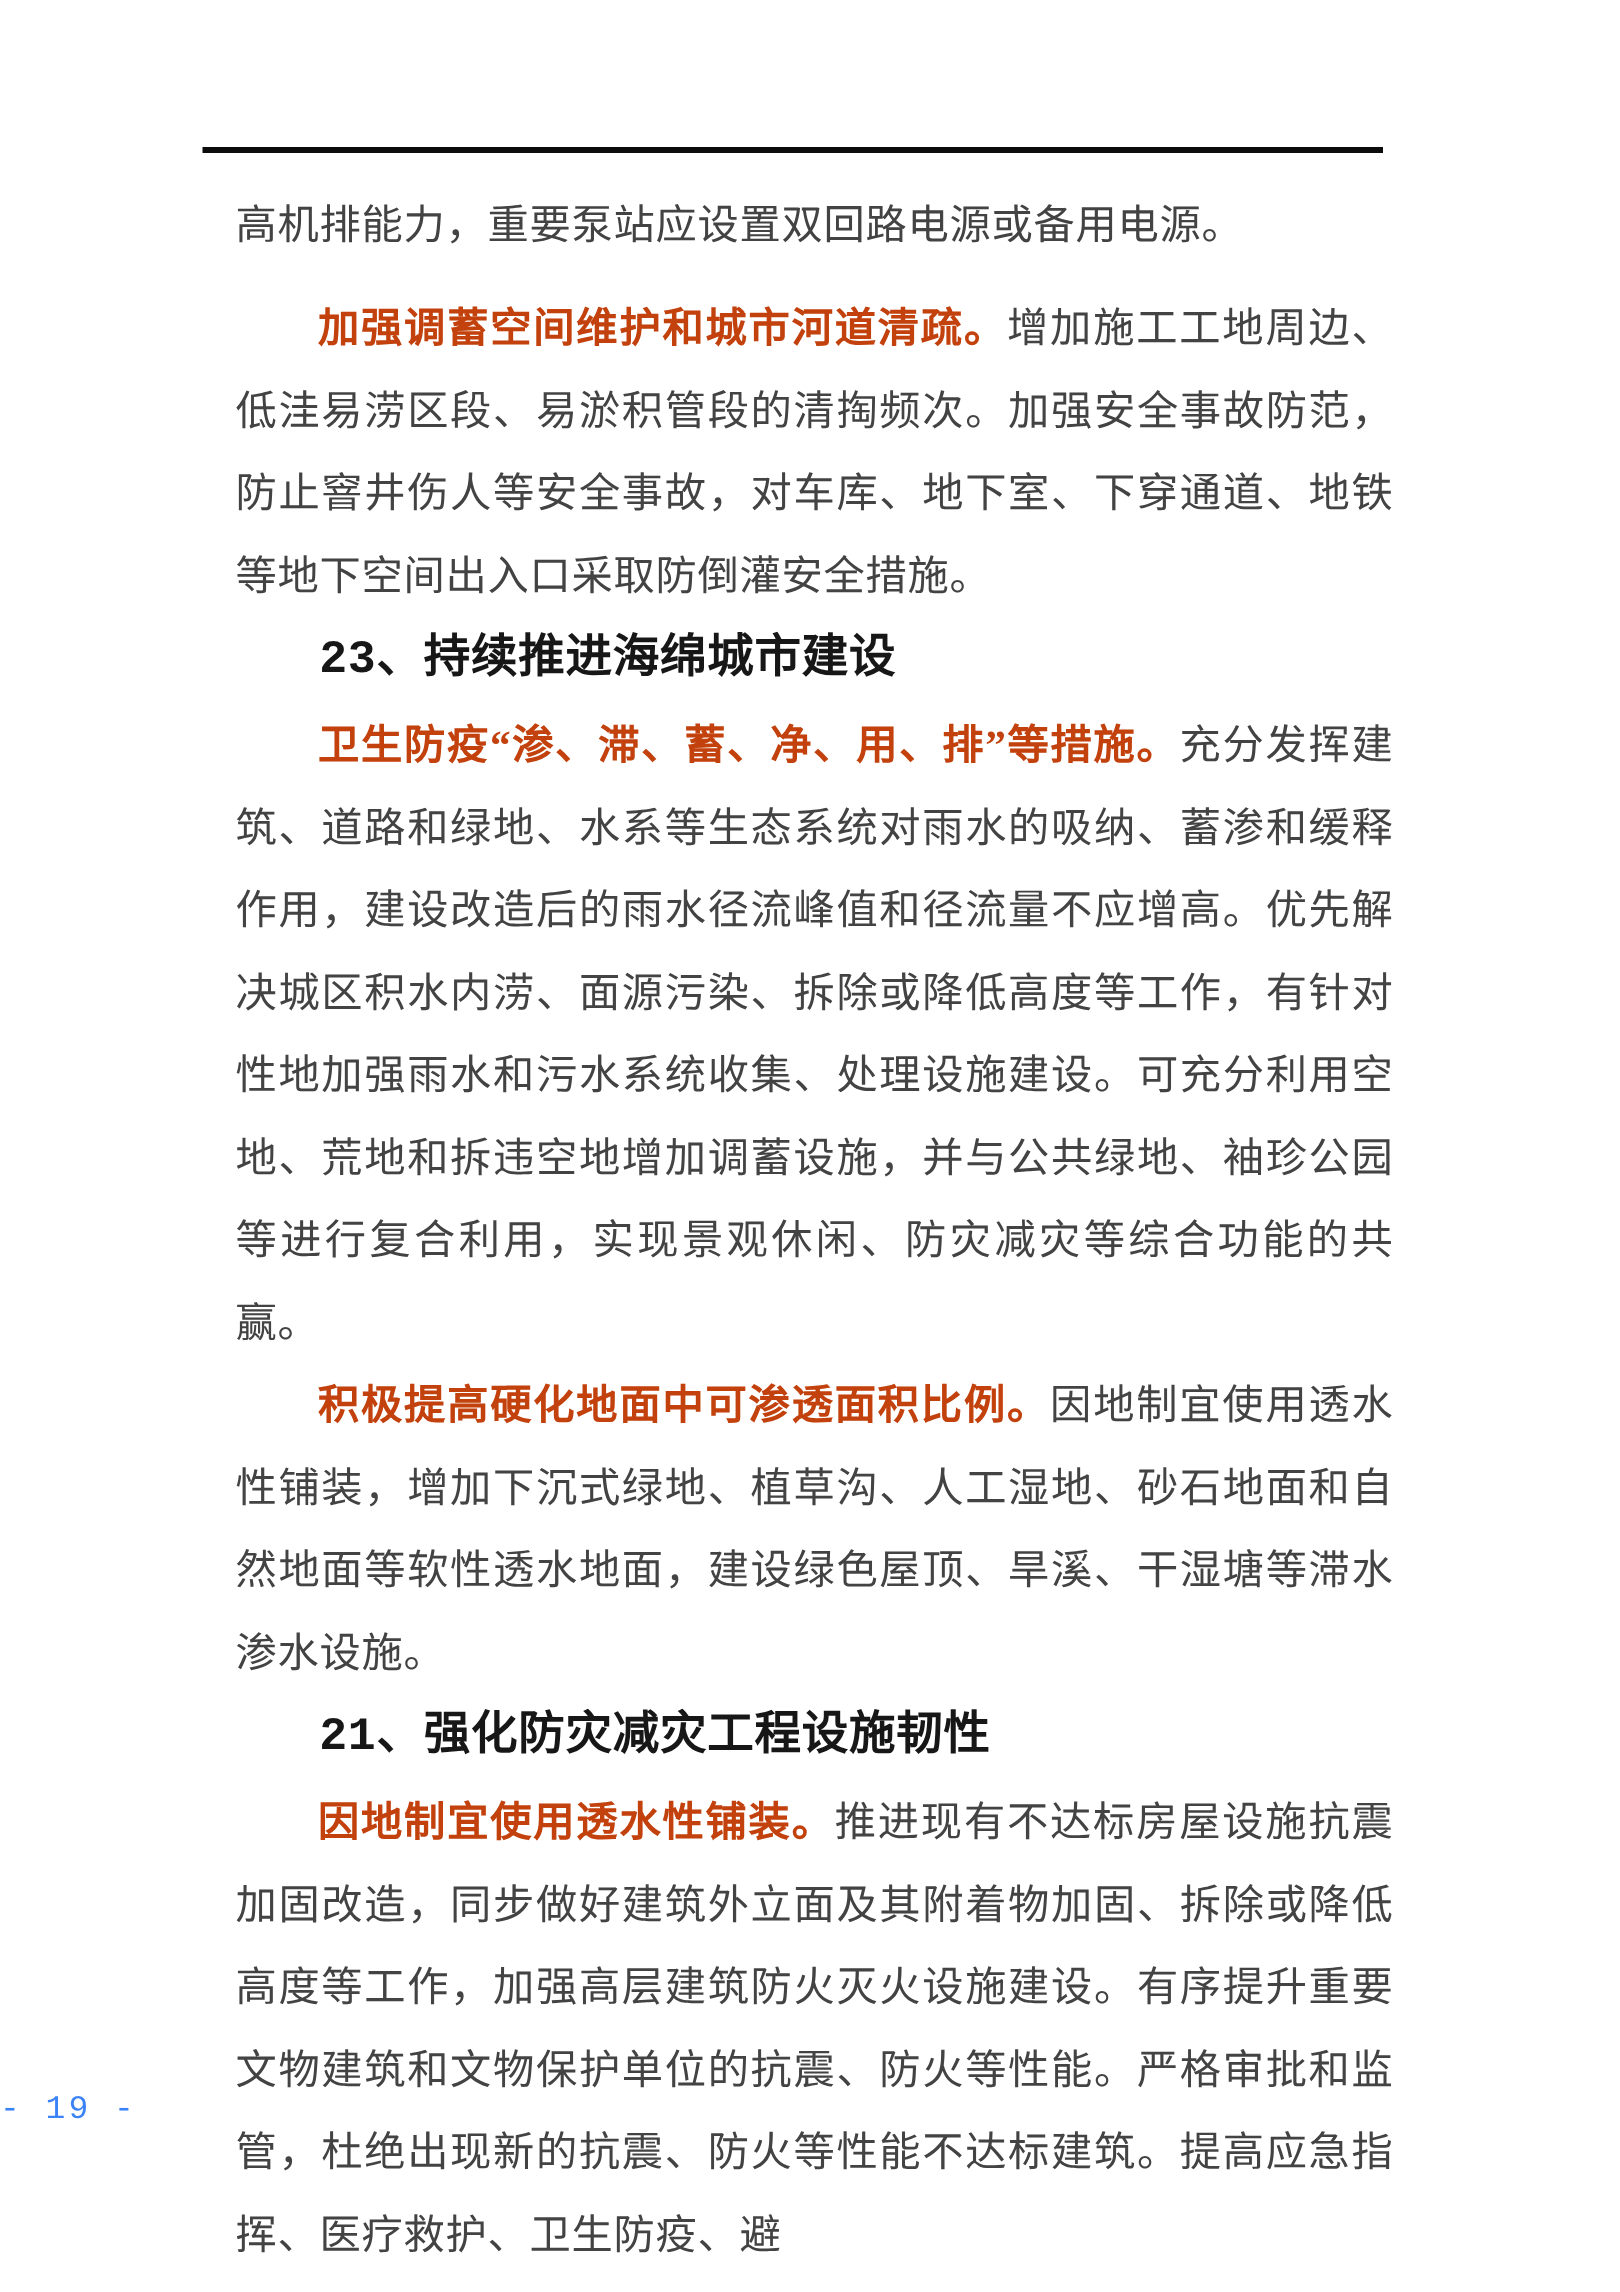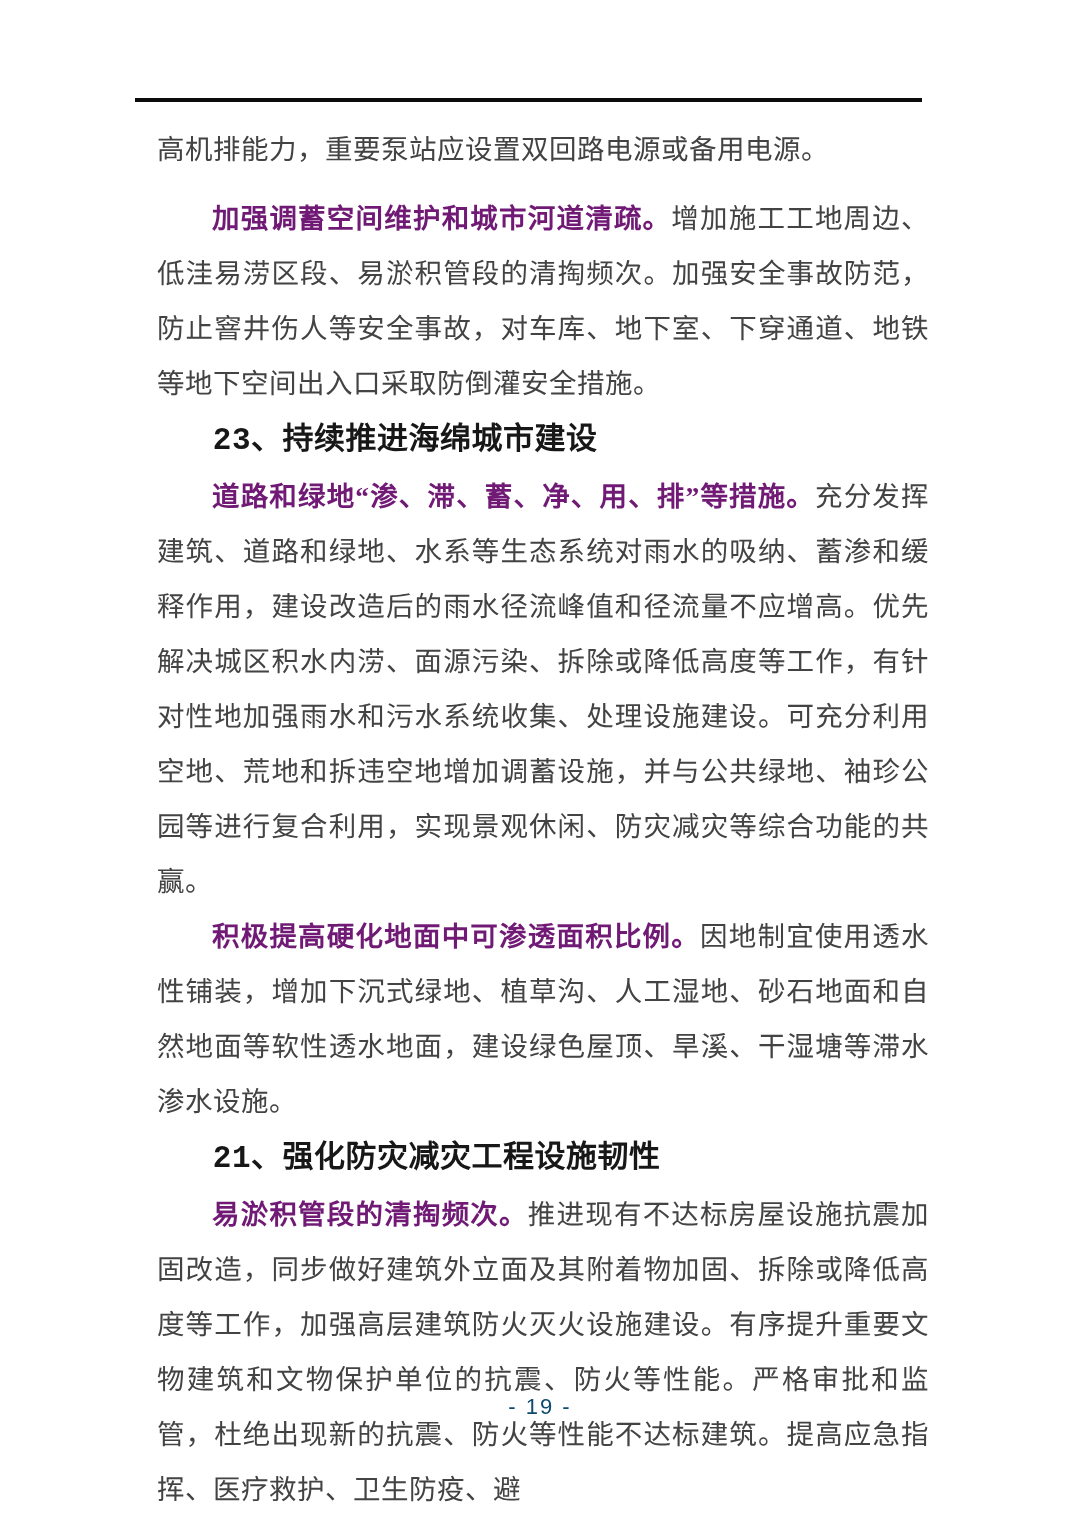--- a/index.html
+++ b/index.html
@@ -40,65 +40,64 @@
     text-indent: 2em;
   }
   .para.no-indent {
     text-indent: 0;
   }
   .para.space-before {
     margin-top: 14px;
   }
   .lead {
     font-weight: 700;
-    color: #701a75;
+    color: #c2410c;
   }
   .heading {
     margin: 2px 0 0 0;
     font-size: 31px;
     line-height: 56px;
     font-weight: 700;
     color: #171717;
     text-indent: 1.8em;
     text-align: left;
     font-family: Liberation Mono, monospace;
   }
   .footer {
     position: absolute;
     left: 0;
     top: 1392px;
     width: 100%;
-    text-align: center;
     font-size: 22px;
     line-height: 30px;
-    color: #0c4a6e;
+    color: #3b82f6;
     letter-spacing: 2px;
-    font-family: Liberation Sans, sans-serif;
+    font-family: Liberation Mono, monospace;
   }
 </style>
 </head>
 <body>
 
 <div class="page">
 
   <div class="header-rule"></div>
 
   <div class="content">
 
     <p class="para no-indent">高机排能力，重要泵站应设置双回路电源或备用电源。</p>
 
     <p class="para space-before"><span class="lead">加强调蓄空间维护和城市河道清疏。</span><span>增加施工工地周边、低洼易涝区段、易淤积管段的清掏频次。加强安全事故防范，防止窨井伤人等安全事故，对车库、地下室、下穿通道、地铁等地下空间出入口采取防倒灌安全措施。</span></p>
 
     <h2 class="heading">23、持续推进海绵城市建设</h2>
 
-    <p class="para"><span class="lead">道路和绿地“渗、滞、蓄、净、用、排”等措施。</span><span>充分发挥建筑、道路和绿地、水系等生态系统对雨水的吸纳、蓄渗和缓释作用，建设改造后的雨水径流峰值和径流量不应增高。优先解决城区积水内涝、面源污染、拆除或降低高度等工作，有针对性地加强雨水和污水系统收集、处理设施建设。可充分利用空地、荒地和拆违空地增加调蓄设施，并与公共绿地、袖珍公园等进行复合利用，实现景观休闲、防灾减灾等综合功能的共赢。</span></p>
+    <p class="para"><span class="lead">卫生防疫“渗、滞、蓄、净、用、排”等措施。</span><span>充分发挥建筑、道路和绿地、水系等生态系统对雨水的吸纳、蓄渗和缓释作用，建设改造后的雨水径流峰值和径流量不应增高。优先解决城区积水内涝、面源污染、拆除或降低高度等工作，有针对性地加强雨水和污水系统收集、处理设施建设。可充分利用空地、荒地和拆违空地增加调蓄设施，并与公共绿地、袖珍公园等进行复合利用，实现景观休闲、防灾减灾等综合功能的共赢。</span></p>
 
     <p class="para"><span class="lead">积极提高硬化地面中可渗透面积比例。</span><span>因地制宜使用透水性铺装，增加下沉式绿地、植草沟、人工湿地、砂石地面和自然地面等软性透水地面，建设绿色屋顶、旱溪、干湿塘等滞水渗水设施。</span></p>
 
     <h2 class="heading">21、强化防灾减灾工程设施韧性</h2>
 
-    <p class="para"><span class="lead">易淤积管段的清掏频次。</span><span>推进现有不达标房屋设施抗震加固改造，同步做好建筑外立面及其附着物加固、拆除或降低高度等工作，加强高层建筑防火灭火设施建设。有序提升重要文物建筑和文物保护单位的抗震、防火等性能。严格审批和监管，杜绝出现新的抗震、防火等性能不达标建筑。提高应急指挥、医疗救护、卫生防疫、避</span></p>
+    <p class="para"><span class="lead">因地制宜使用透水性铺装。</span><span>推进现有不达标房屋设施抗震加固改造，同步做好建筑外立面及其附着物加固、拆除或降低高度等工作，加强高层建筑防火灭火设施建设。有序提升重要文物建筑和文物保护单位的抗震、防火等性能。严格审批和监管，杜绝出现新的抗震、防火等性能不达标建筑。提高应急指挥、医疗救护、卫生防疫、避</span></p>
 
   </div>
 
   <div class="footer">- 19 -</div>
 
 </div>
 
 </body></html>

